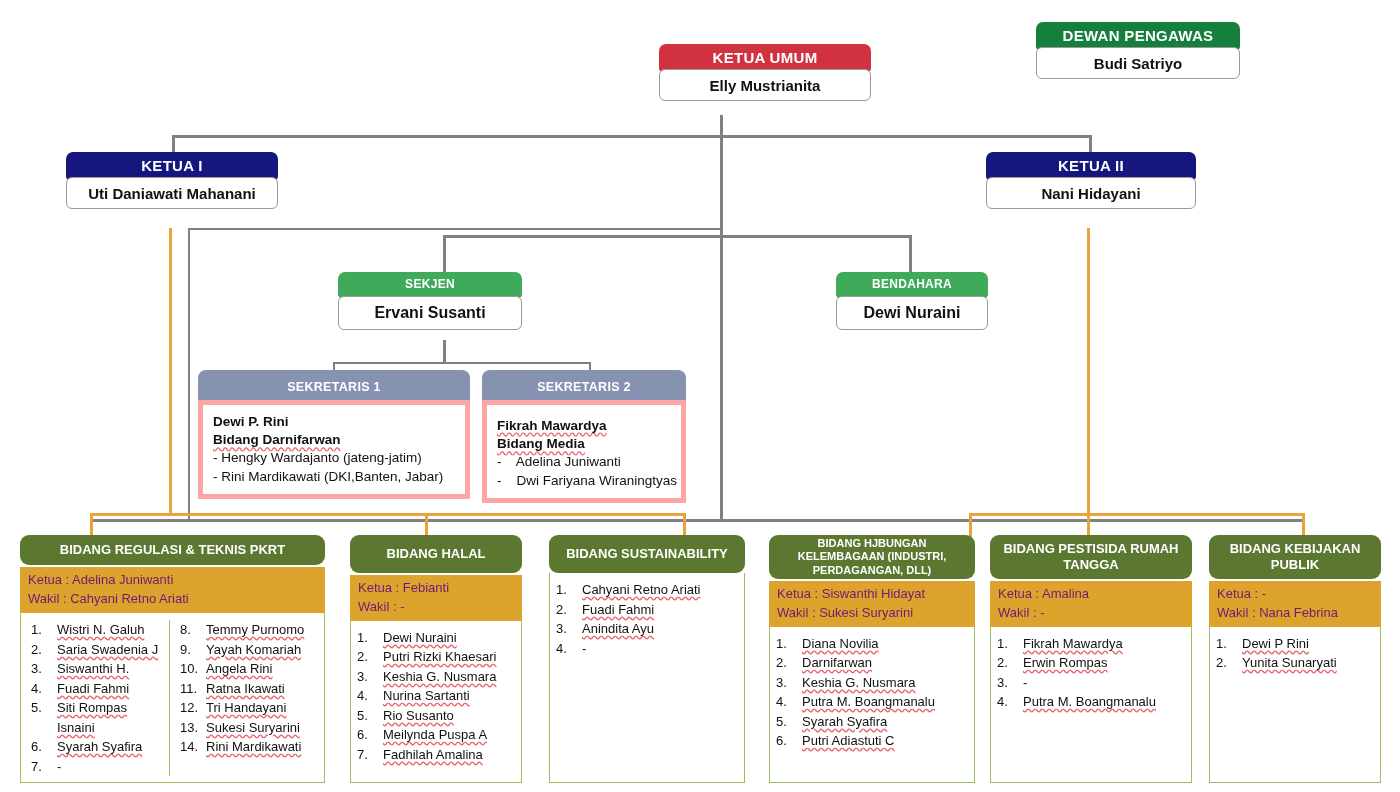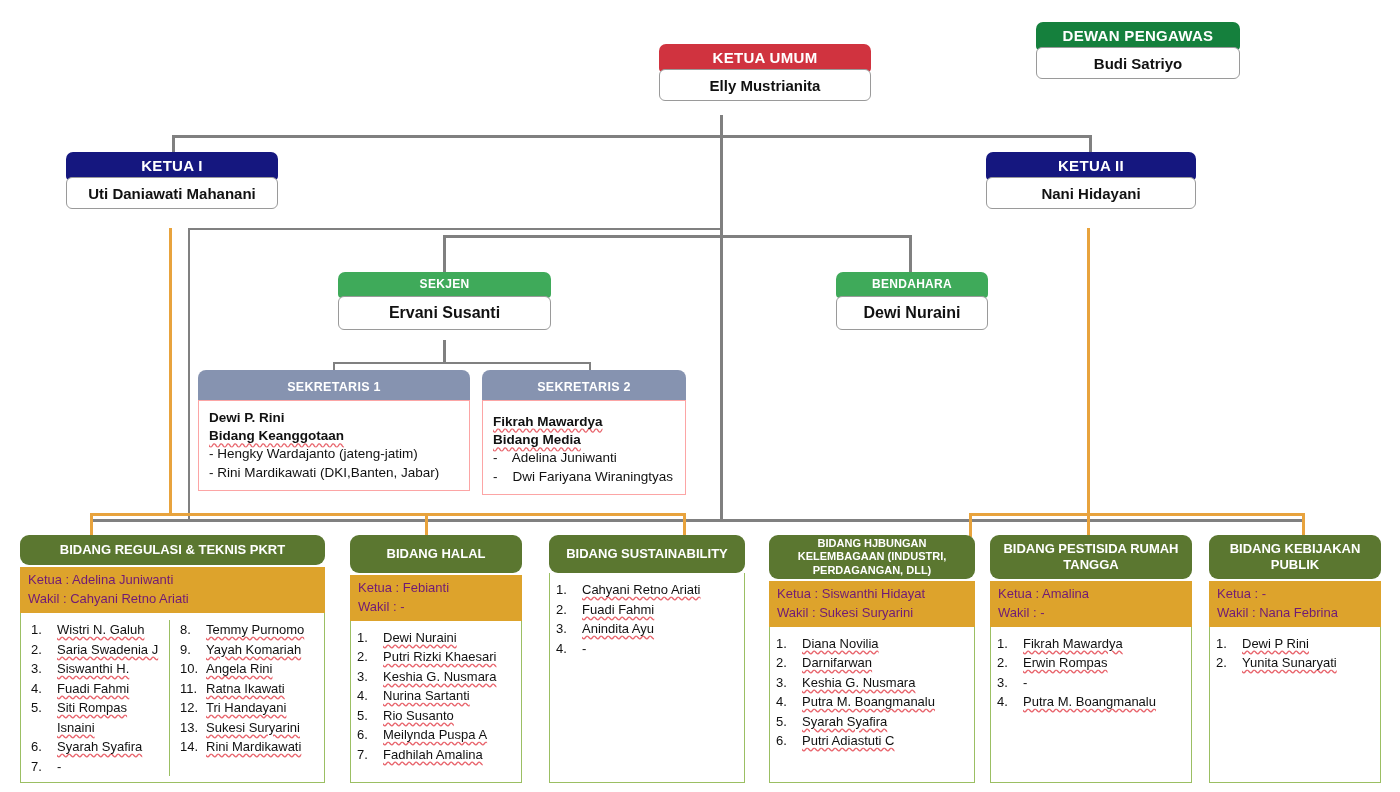--- a/index.html
+++ b/index.html
@@ -48,21 +48,21 @@
   .green .hdr  { background: #3faa5a; }
   .slate2 .hdr { background: #8693b0; }
 
   
   .mid .hdr { height: 26px; font-size: 12px; }
   .mid .body { height: 34px; font-size: 16px; margin-top: -2px; }
 
   
   .sec .hdr { height: 34px; font-size: 12.5px; border-radius: 8px 8px 3px 3px;}
   .sec .detail {
-    background: #fff; border: 1px solid #fca5a5;
+    background: #fff; border: 5px solid #fca5a5;
     margin-top: -4px; padding: 8px 8px 8px 10px;
     font-size: 13.5px; color: #111; text-align: left; line-height: 1.35;
   }
   .sec .detail .b { font-weight: bold; }
   .sec .detail .sq { text-decoration: underline; text-decoration-color: #e8636b;
                      text-decoration-style: wavy; text-underline-offset: 2px; }
 
   
   .dept { position: absolute; top: 535px; }
   .dept .d-hdr {
@@ -148,35 +148,35 @@
   <div class="node exec navy" style="left:66px; top:152px; width:212px;">
     <div class="hdr">KETUA I</div>
     <div class="body">Uti Daniawati Mahanani</div>
   </div>
 
   <div class="node exec navy" style="left:986px; top:152px; width:210px;">
     <div class="hdr">KETUA II</div>
     <div class="body">Nani Hidayani</div>
   </div>
 
-  <div class="node mid green" style="left:338px; top:272px; width:213px;">
+  <div class="node mid green" style="left:338px; top:272px; width:184px;">
     <div class="hdr">SEKJEN</div>
     <div class="body">Ervani Susanti</div>
   </div>
 
   <div class="node mid green" style="left:836px; top:272px; width:152px;">
     <div class="hdr">BENDAHARA</div>
     <div class="body">Dewi Nuraini</div>
   </div>
 
   <div class="node sec slate2" style="left:198px; top:370px; width:272px;">
     <div class="hdr">SEKRETARIS 1</div>
     <div class="detail" style="min-height:90px;">
       <div class="b">Dewi P. Rini</div>
-      <div class="b sq" style="display:inline-block;">Bidang Keanggotaan</div>
+      <div class="b sq" style="display:inline-block;">Bidang Darnifarwan</div>
       <div>- Hengky Wardajanto  (jateng-jatim)</div>
       <div>- Rini Mardikawati (DKI,Banten, Jabar)</div>
     </div>
   </div>
 
   <div class="node sec slate2" style="left:482px; top:370px; width:204px;">
     <div class="hdr">SEKRETARIS 2</div>
     <div class="detail" style="min-height:90px; padding-top:12px;">
       <div class="b sq" style="display:inline-block;">Fikrah Mawardya</div>
       <div class="b sq" style="display:inline-block;">Bidang Media</div>

